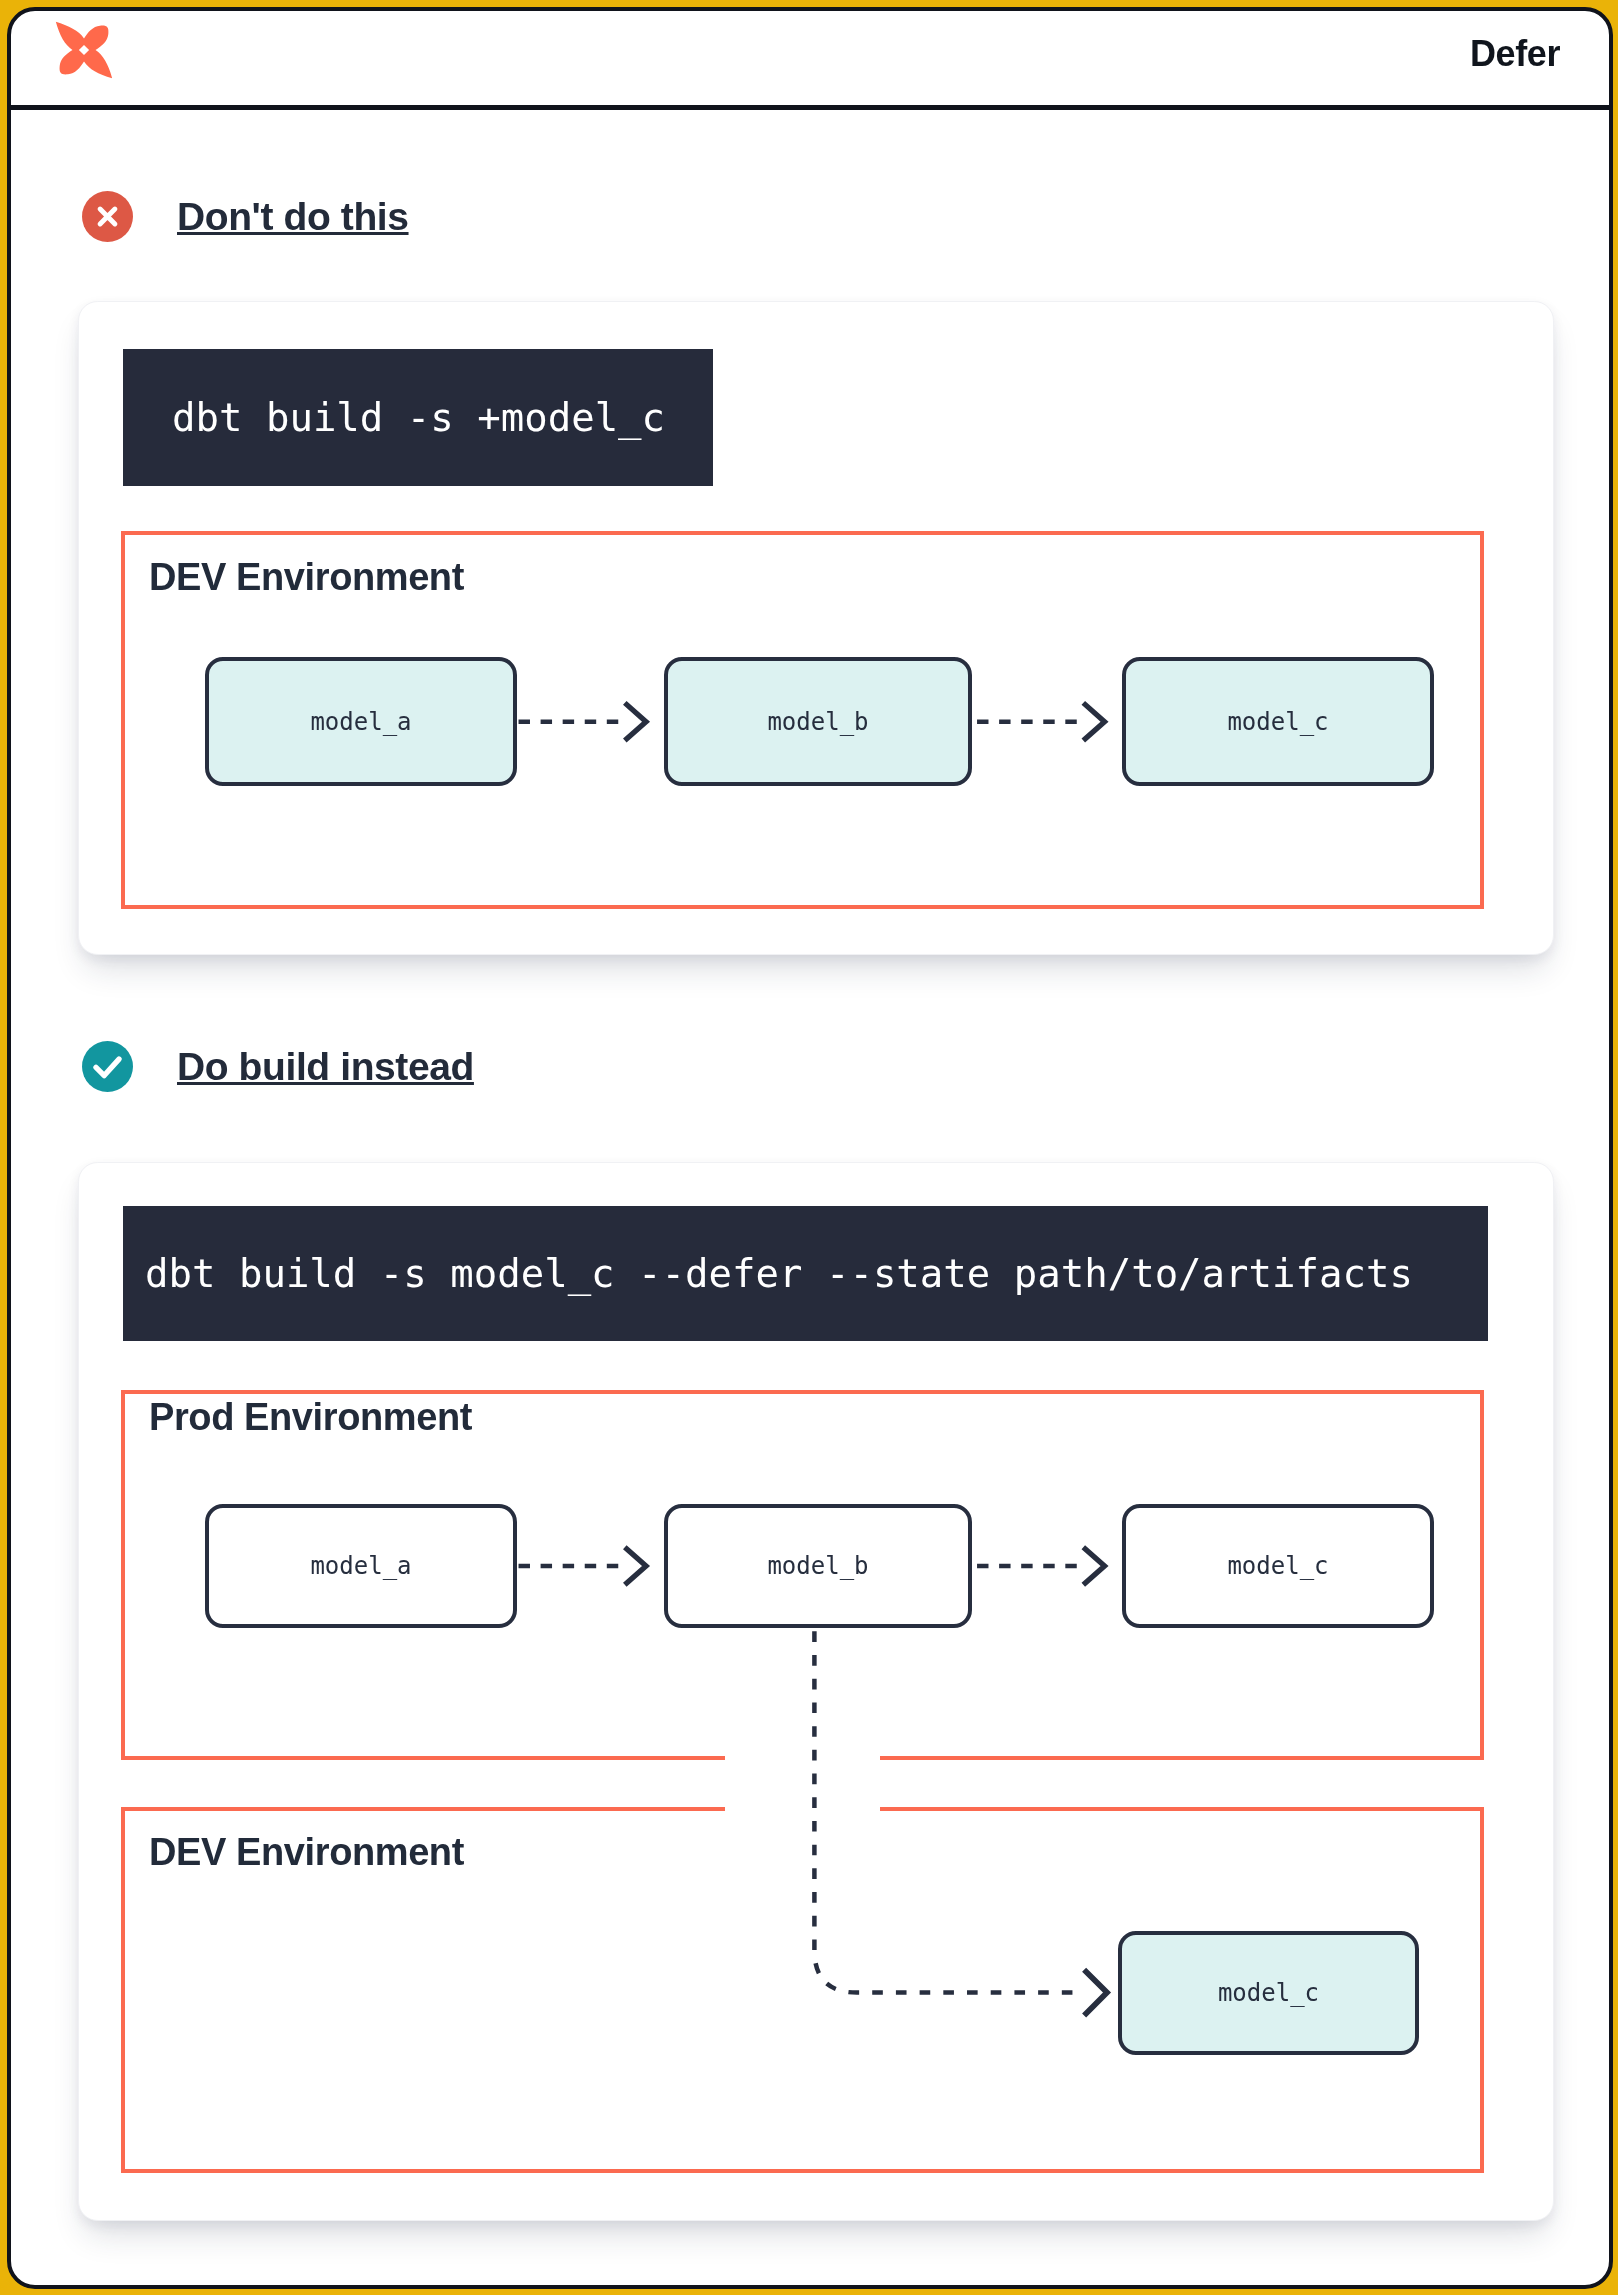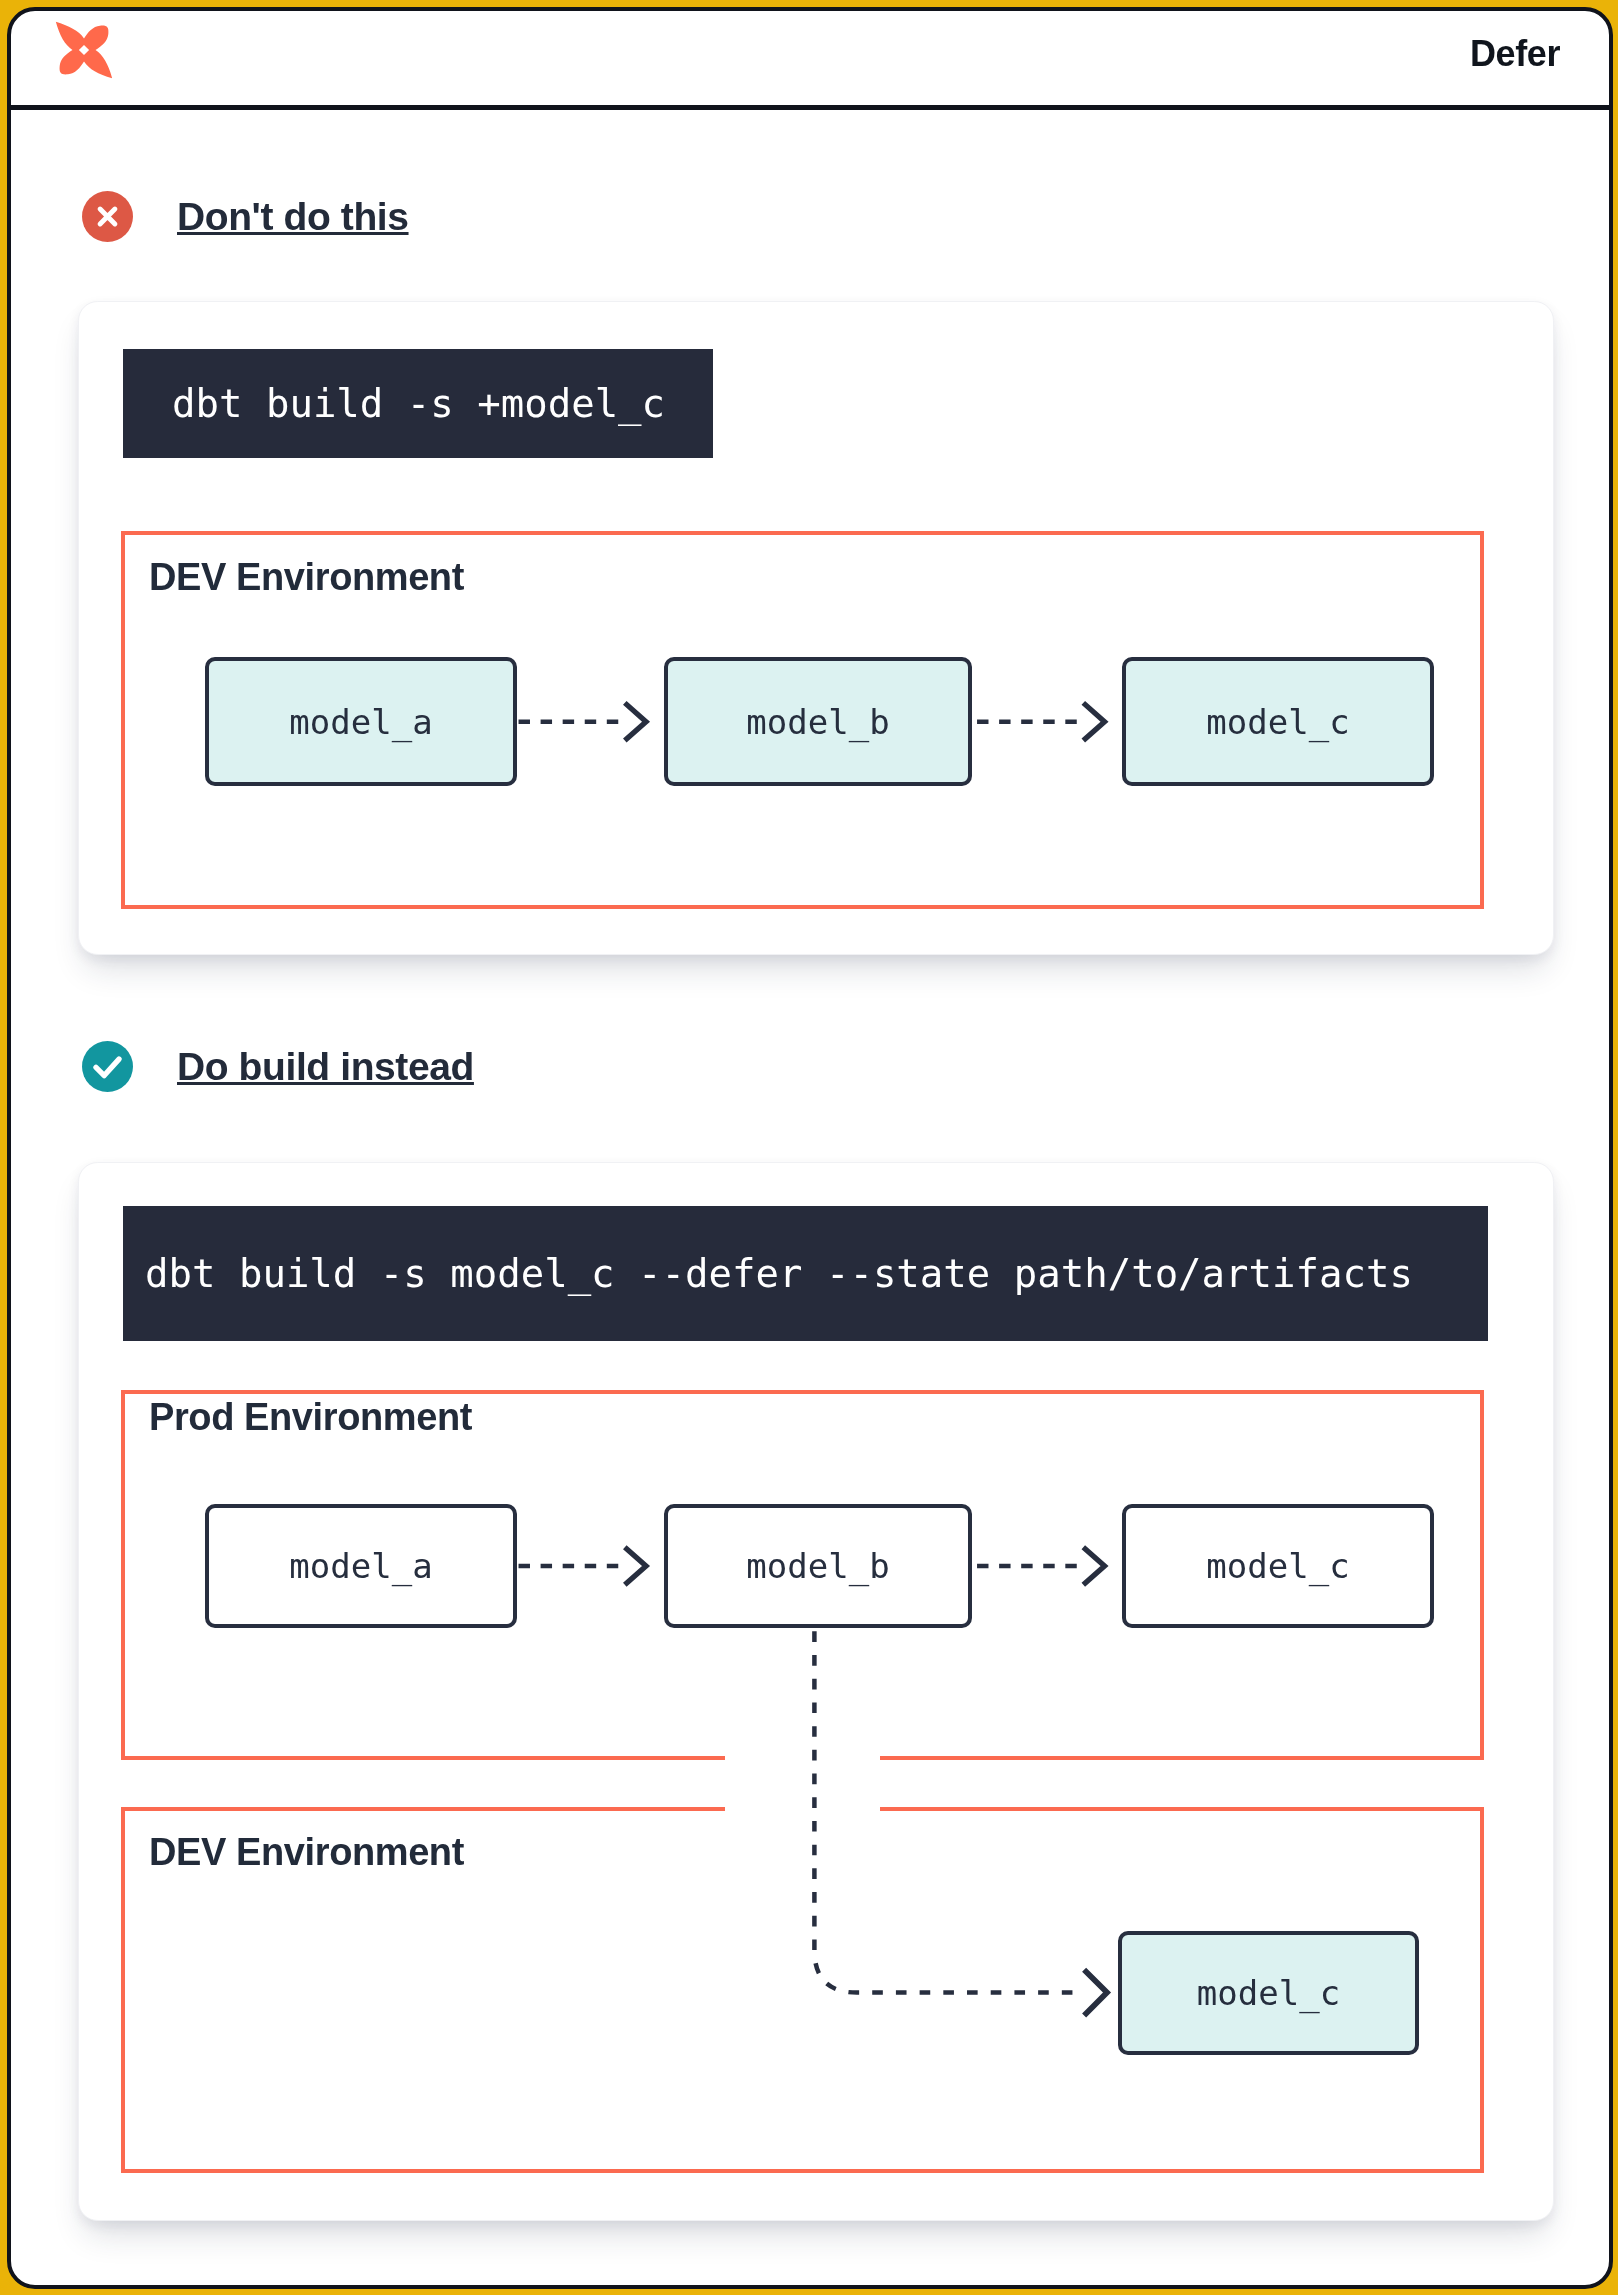--- a/index.html
+++ b/index.html
@@ -33,23 +33,23 @@
     padding-left:49px;box-sizing:border-box;white-space:nowrap;
   }
   .env-box{
     position:absolute;box-sizing:border-box;border:4.9px solid #FB6A50;background:transparent;
   }
   .env-label{
     position:absolute;font-size:38px;font-weight:700;color:#222B3A;
     letter-spacing:-0.4px;white-space:nowrap;
   }
   .model-node{
-    position:absolute;box-sizing:border-box;border:4.1px solid #272E3F;border-radius:10px;
+    position:absolute;box-sizing:border-box;border:4.1px solid #272E3F;border-radius:18px;
     display:flex;align-items:center;justify-content:center;
-    font-family:"DejaVu Sans Mono", monospace;font-size:34px;color:#262E3E;
+    font-family:"DejaVu Sans Mono", monospace;font-size:24px;color:#262E3E;
     background:#ffffff;
   }
   .model-node.teal{background:#DCF2F1;}
   .border-gap{position:absolute;width:155px;height:11.4px;background:#ffffff;}
   .connectors{position:absolute;left:0;top:0;pointer-events:none;}
 </style>
 </head>
 <body>
 
 <div class="page">
@@ -67,21 +67,21 @@
   <div class="page-title">Defer</div>
   <div class="header-divider"></div>
 
   <svg class="badge" style="left:82px;top:191px;" viewBox="0 0 62 62">
     <circle cx="31" cy="31" r="31" fill="#DD5845"></circle>
     <path d="M22 22 L40 40 M40 22 L22 40" stroke="#ffffff" stroke-width="6" stroke-linecap="round" fill="none"></path>
   </svg>
   <div class="section-heading" style="top:191px;">Don't do this</div>
 
   <div class="card" style="top:301px;height:654px;"></div>
-  <div class="code-block" style="left:123px;top:349px;width:590px;height:109px;">
+  <div class="code-block" style="left:123px;top:349px;width:590px;height:137px;">
     <span>dbt build -s +model_c</span>
   </div>
 
   <div class="env-box" style="left:121px;top:531px;width:1363px;height:378px;"></div>
   <div class="env-label" style="left:149px;top:556px;">DEV Environment</div>
 
   <div class="model-node teal" style="left:205px;top:657px;width:312px;height:129px;">
     <span>model_a</span>
   </div>
   <div class="model-node teal" style="left:664px;top:657px;width:308px;height:129px;">

